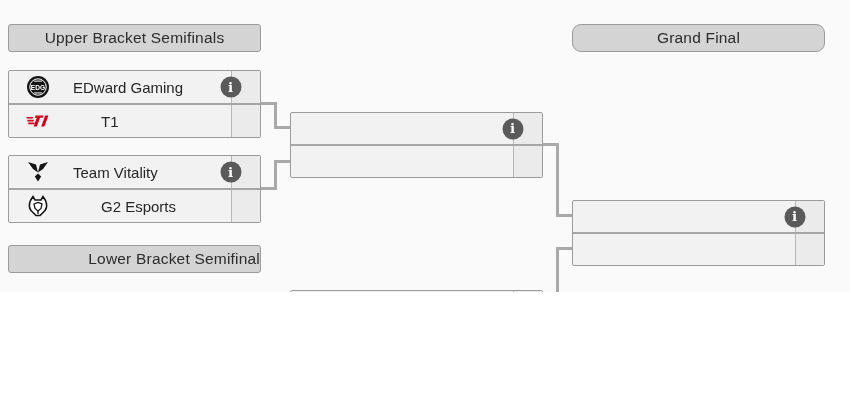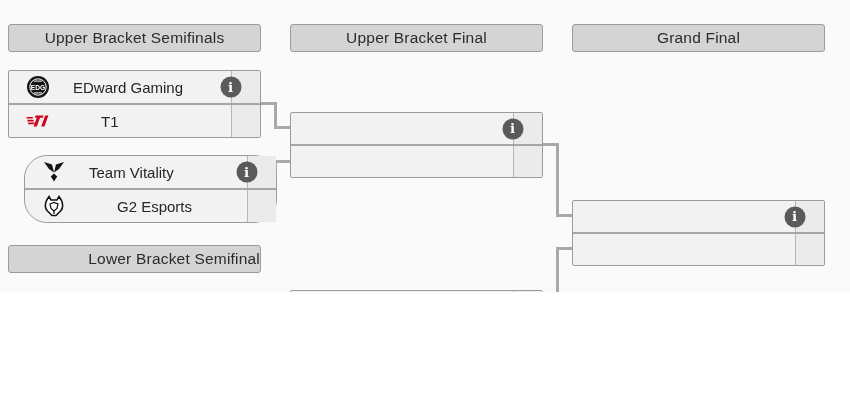--- a/index.html
+++ b/index.html
@@ -77,24 +77,21 @@
   .line{position:absolute;background:#a9a9a9;}
 </style>
 </head>
 <body>
 
 <div id="stage">
 
   <div class="hdr" style="left:8px;top:24px;">
     <span>Upper Bracket Semifinals</span>
   </div>
-  <div class="hdr" style="left:290px;top:24px;">
-    <span>Upper Bracket Final</span>
-  </div>
-  <div class="hdr" style="left:572px;top:24px;">
+  <div class="hdr" style="left:572px;top:24px;border-radius:9px;">
     <span>Grand Final</span>
   </div>
   <div class="hdr" style="left:8px;top:245px;justify-content:flex-end;">
     <span>Lower Bracket Semifinal</span>
   </div>
 
   <div class="line" style="left:261px;top:102px;width:16px;height:3px;"></div>
   <div class="line" style="left:274px;top:102px;width:3px;height:27px;"></div>
   <div class="line" style="left:274px;top:126px;width:16px;height:3px;"></div>
 
@@ -139,21 +136,21 @@
             <polygon points="3,12 11,12 10.2,14 2.5,14"></polygon>
             <polygon points="12,3 22,3 21,6 17.5,6 13.5,17 9.5,17 13.5,6 11,6"></polygon>
             <polygon points="24,3 28,3 23,17 19,17"></polygon>
           </g>
         </svg>
       </span>
       <span class="tname">T1</span>
     </div>
   </div>
 
-  <div class="match" style="left:24px;top:155px;height:68px;border-radius:23px;">
+  <div class="match" style="left:8px;top:155px;height:68px;">
     <div class="score-area"></div>
     <div class="trow">
       <span class="tlogo">
         <svg width="24" height="24" viewBox="0 0 24 24">
           <g fill="#141414">
             <path d="M2 2 L10 4.5 L12 12.5 L7 9 Z"></path>
             <path d="M22 2 L14 4.5 L12 12.5 L17 9 Z"></path>
             <path d="M12 13.5 L15.2 16.5 L12 21.5 L8.8 16.5 Z"></path>
           </g>
         </svg>

